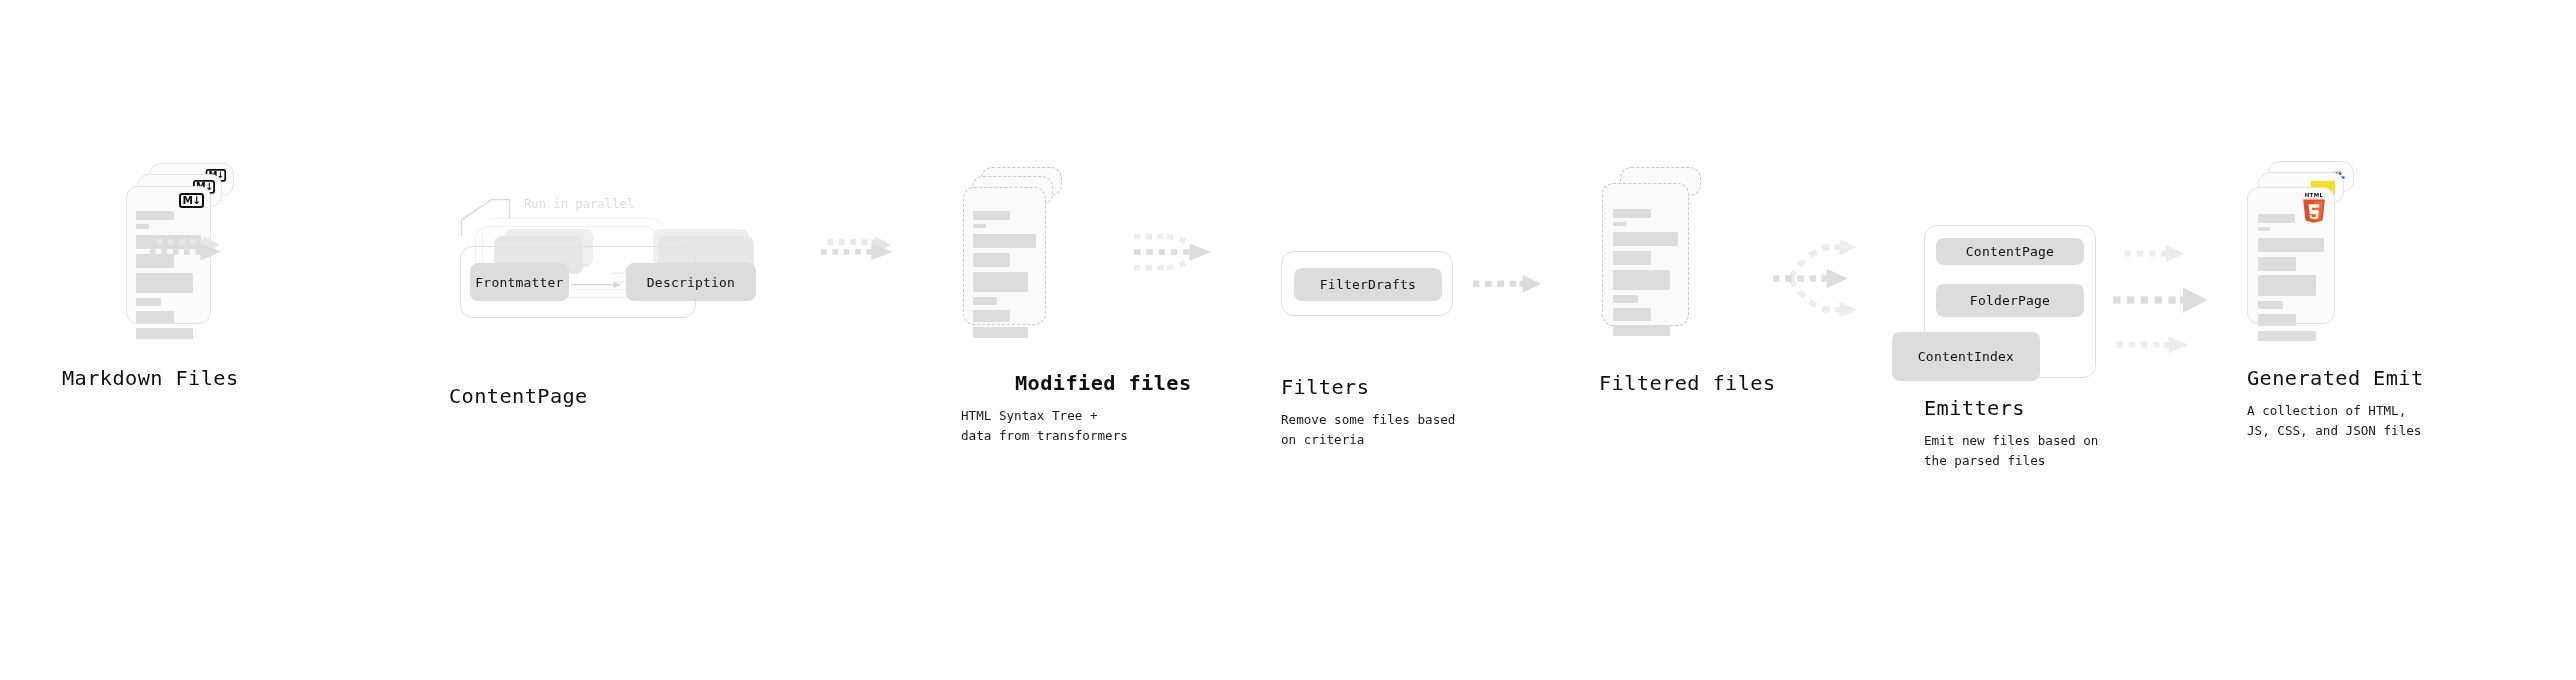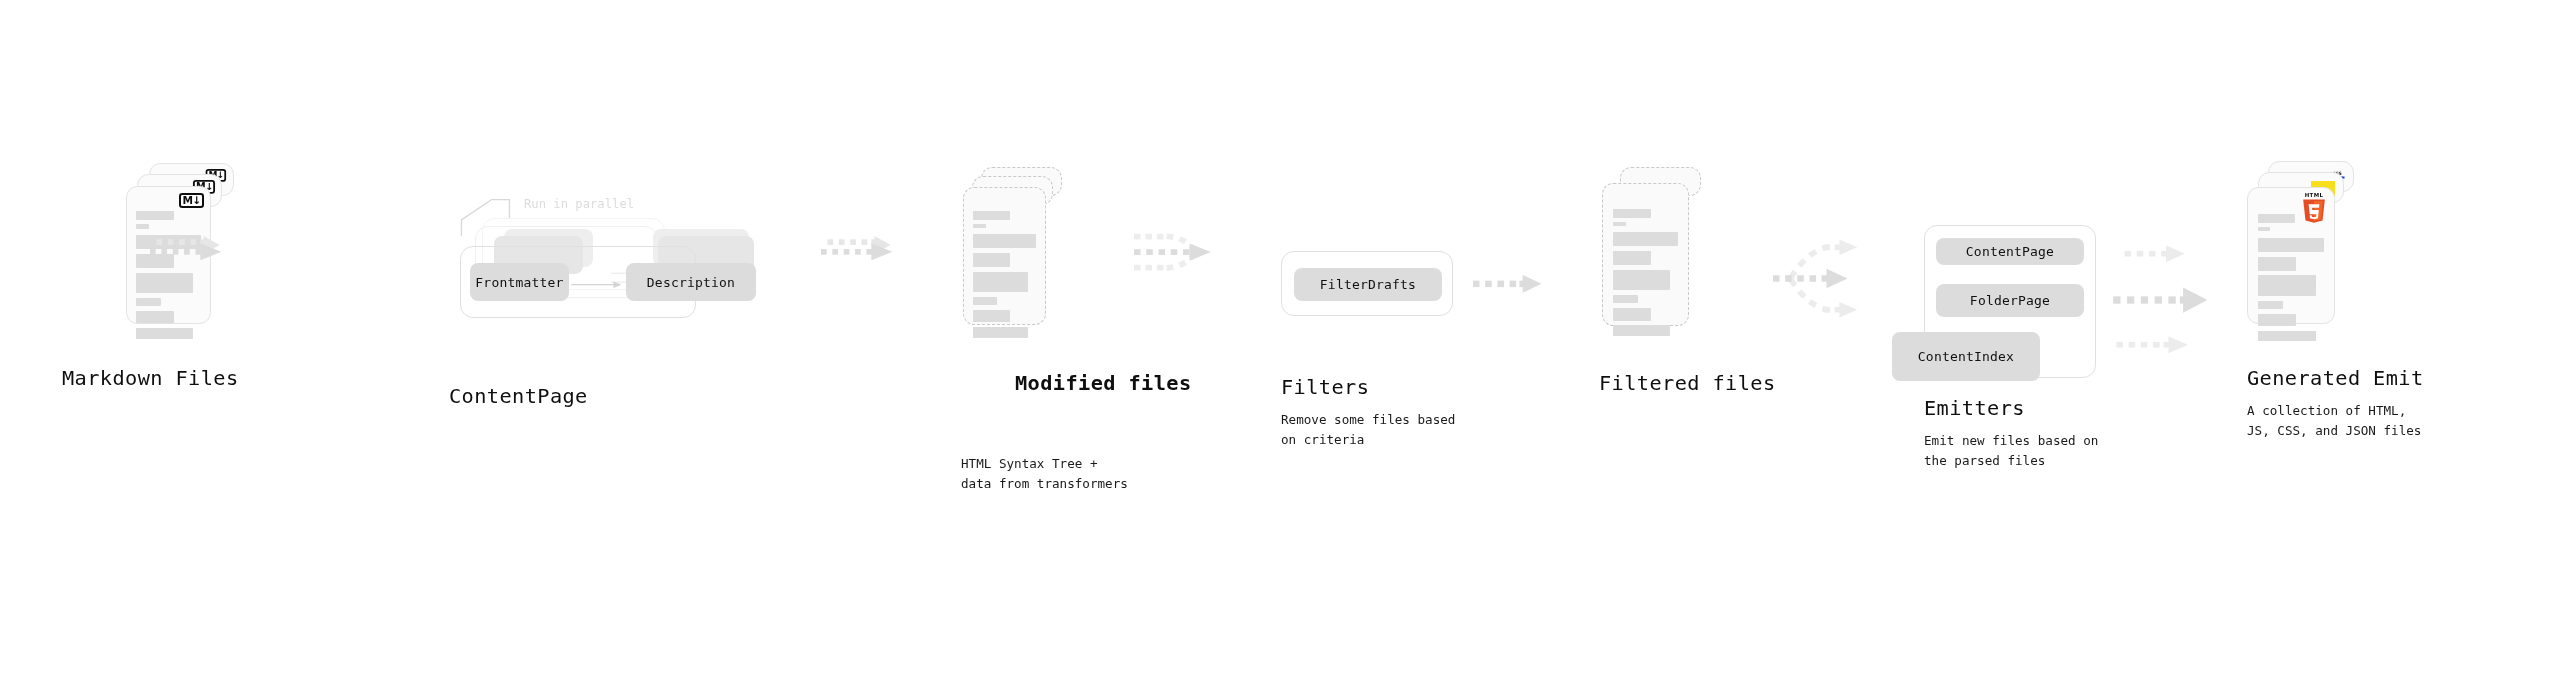--- a/index.html
+++ b/index.html
@@ -255,21 +255,21 @@
         <div class="ln" style="width:58%; height:14px; margin-bottom:4.9px;"></div>
         <div class="ln" style="width:88%; height:20.3px; margin-bottom:4.9px;"></div>
         <div class="ln" style="width:38%; height:8.1px; margin-bottom:4.9px;"></div>
         <div class="ln" style="width:58%; height:12.2px; margin-bottom:4.9px;"></div>
         <div class="ln" style="width:88%; height:10.6px;"></div>
       </div>
     </div>
   </div>
 
   <div class="title" style="left:1015px; top:371px;font-weight:bold;">Modified files</div>
-  <div class="sub" style="left:961px; top:406px;margin-top:48px;">HTML Syntax Tree +
+  <div class="sub" style="left:961px; top:406px;">HTML Syntax Tree +
 data from transformers</div>
 
   <svg class="arrow-svg" style="left:1134px; top:232px; width:85px; height:41px;" viewBox="0 0 104 50">
     <g fill="#ededed">
       <rect x="0" y="2" width="8" height="7"></rect>
       <rect x="14" y="2" width="8" height="7"></rect>
       <rect x="28" y="2" width="8" height="7"></rect>
       <path d="M 40 5 Q 62 7 72 20" stroke="#ededed" stroke-width="7" fill="none" stroke-dasharray="8 8"></path>
       <rect x="0" y="40" width="8" height="7"></rect>
       <rect x="14" y="40" width="8" height="7"></rect>

